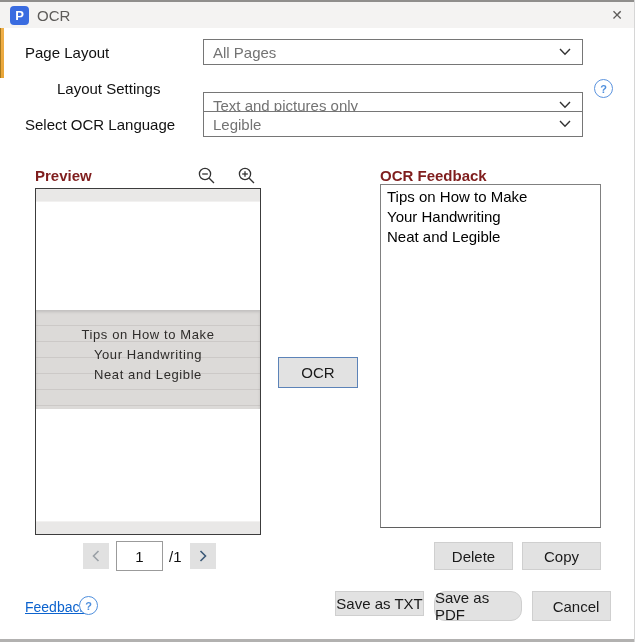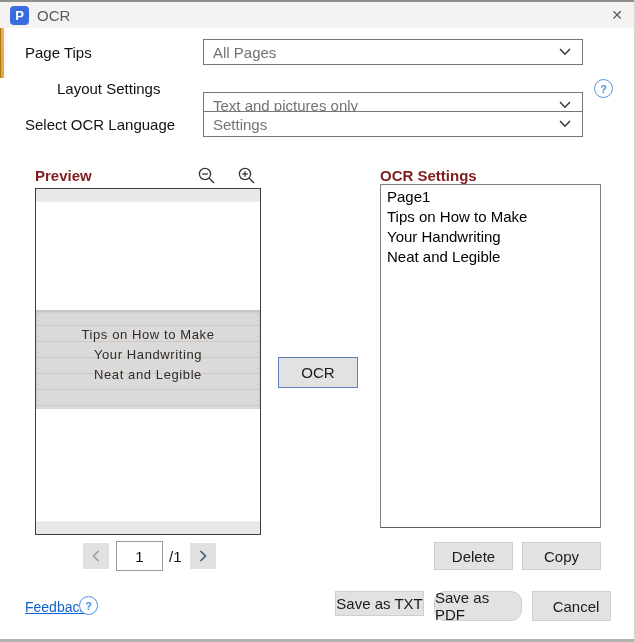--- a/index.html
+++ b/index.html
@@ -90,21 +90,21 @@
 </head>
 <body>
 
 <div class="titlebar">
   <div class="logo">P</div>
   <div class="title-text">OCR</div>
   <div class="close-btn">✕</div>
 </div>
 <div class="amber-strip"></div>
 
-<div class="form-label lbl-1">Page Tips</div>
+<div class="form-label lbl-1">Page Layout</div>
 <div class="dropdown dd-1">
   <span>All Pages</span>
   <span class="chev">
     <svg width="12" height="8" viewBox="0 0 12 8">
         <path d="M1 1 L6 6.2 L11 1" stroke="#333" stroke-width="1.4" fill="none"></path>
       </svg>
   </span>
 </div>
 
 <div class="form-label lbl-2">Layout Settings</div>
@@ -113,21 +113,21 @@
   <span class="chev">
     <svg width="12" height="8" viewBox="0 0 12 8">
         <path d="M1 1 L6 6.2 L11 1" stroke="#333" stroke-width="1.4" fill="none"></path>
       </svg>
   </span>
 </div>
 <div class="help-circle help-layout">?</div>
 
 <div class="form-label lbl-3">Select OCR Language</div>
 <div class="dropdown dd-3">
-  <span>Settings</span>
+  <span>Legible</span>
   <span class="chev">
     <svg width="12" height="8" viewBox="0 0 12 8">
         <path d="M1 1 L6 6.2 L11 1" stroke="#333" stroke-width="1.4" fill="none"></path>
       </svg>
   </span>
 </div>
 
 <div class="section-label preview-label">Preview</div>
 
 <span class="zoom-icon zoom-out">
@@ -164,23 +164,22 @@
 <input class="pager-input" value="1" style="">
 <div class="pager-total">/1</div>
 <div class="pager-btn pager-next">
   <svg width="10" height="12" viewBox="0 0 10 12">
       <path d="M2.5 1 L7.5 6 L2.5 11" stroke="#3c5a78" stroke-width="1.6" fill="none"></path>
     </svg>
 </div>
 
 <div class="btn ocr-btn">OCR</div>
 
-<div class="section-label results-label">OCR Settings</div>
+<div class="section-label results-label">OCR Feedback</div>
 <div class="results-panel">
-  <div>Page1</div>
   <div>Tips on How to Make</div>
   <div>Your Handwriting</div>
   <div>Neat and Legible</div>
 </div>
 
 <div class="btn delete-btn">Delete</div>
 <div class="btn copy-btn">Copy</div>
 
 <a class="feedback-link">Feedback</a>
 <div class="help-circle help-feedback">?</div>

